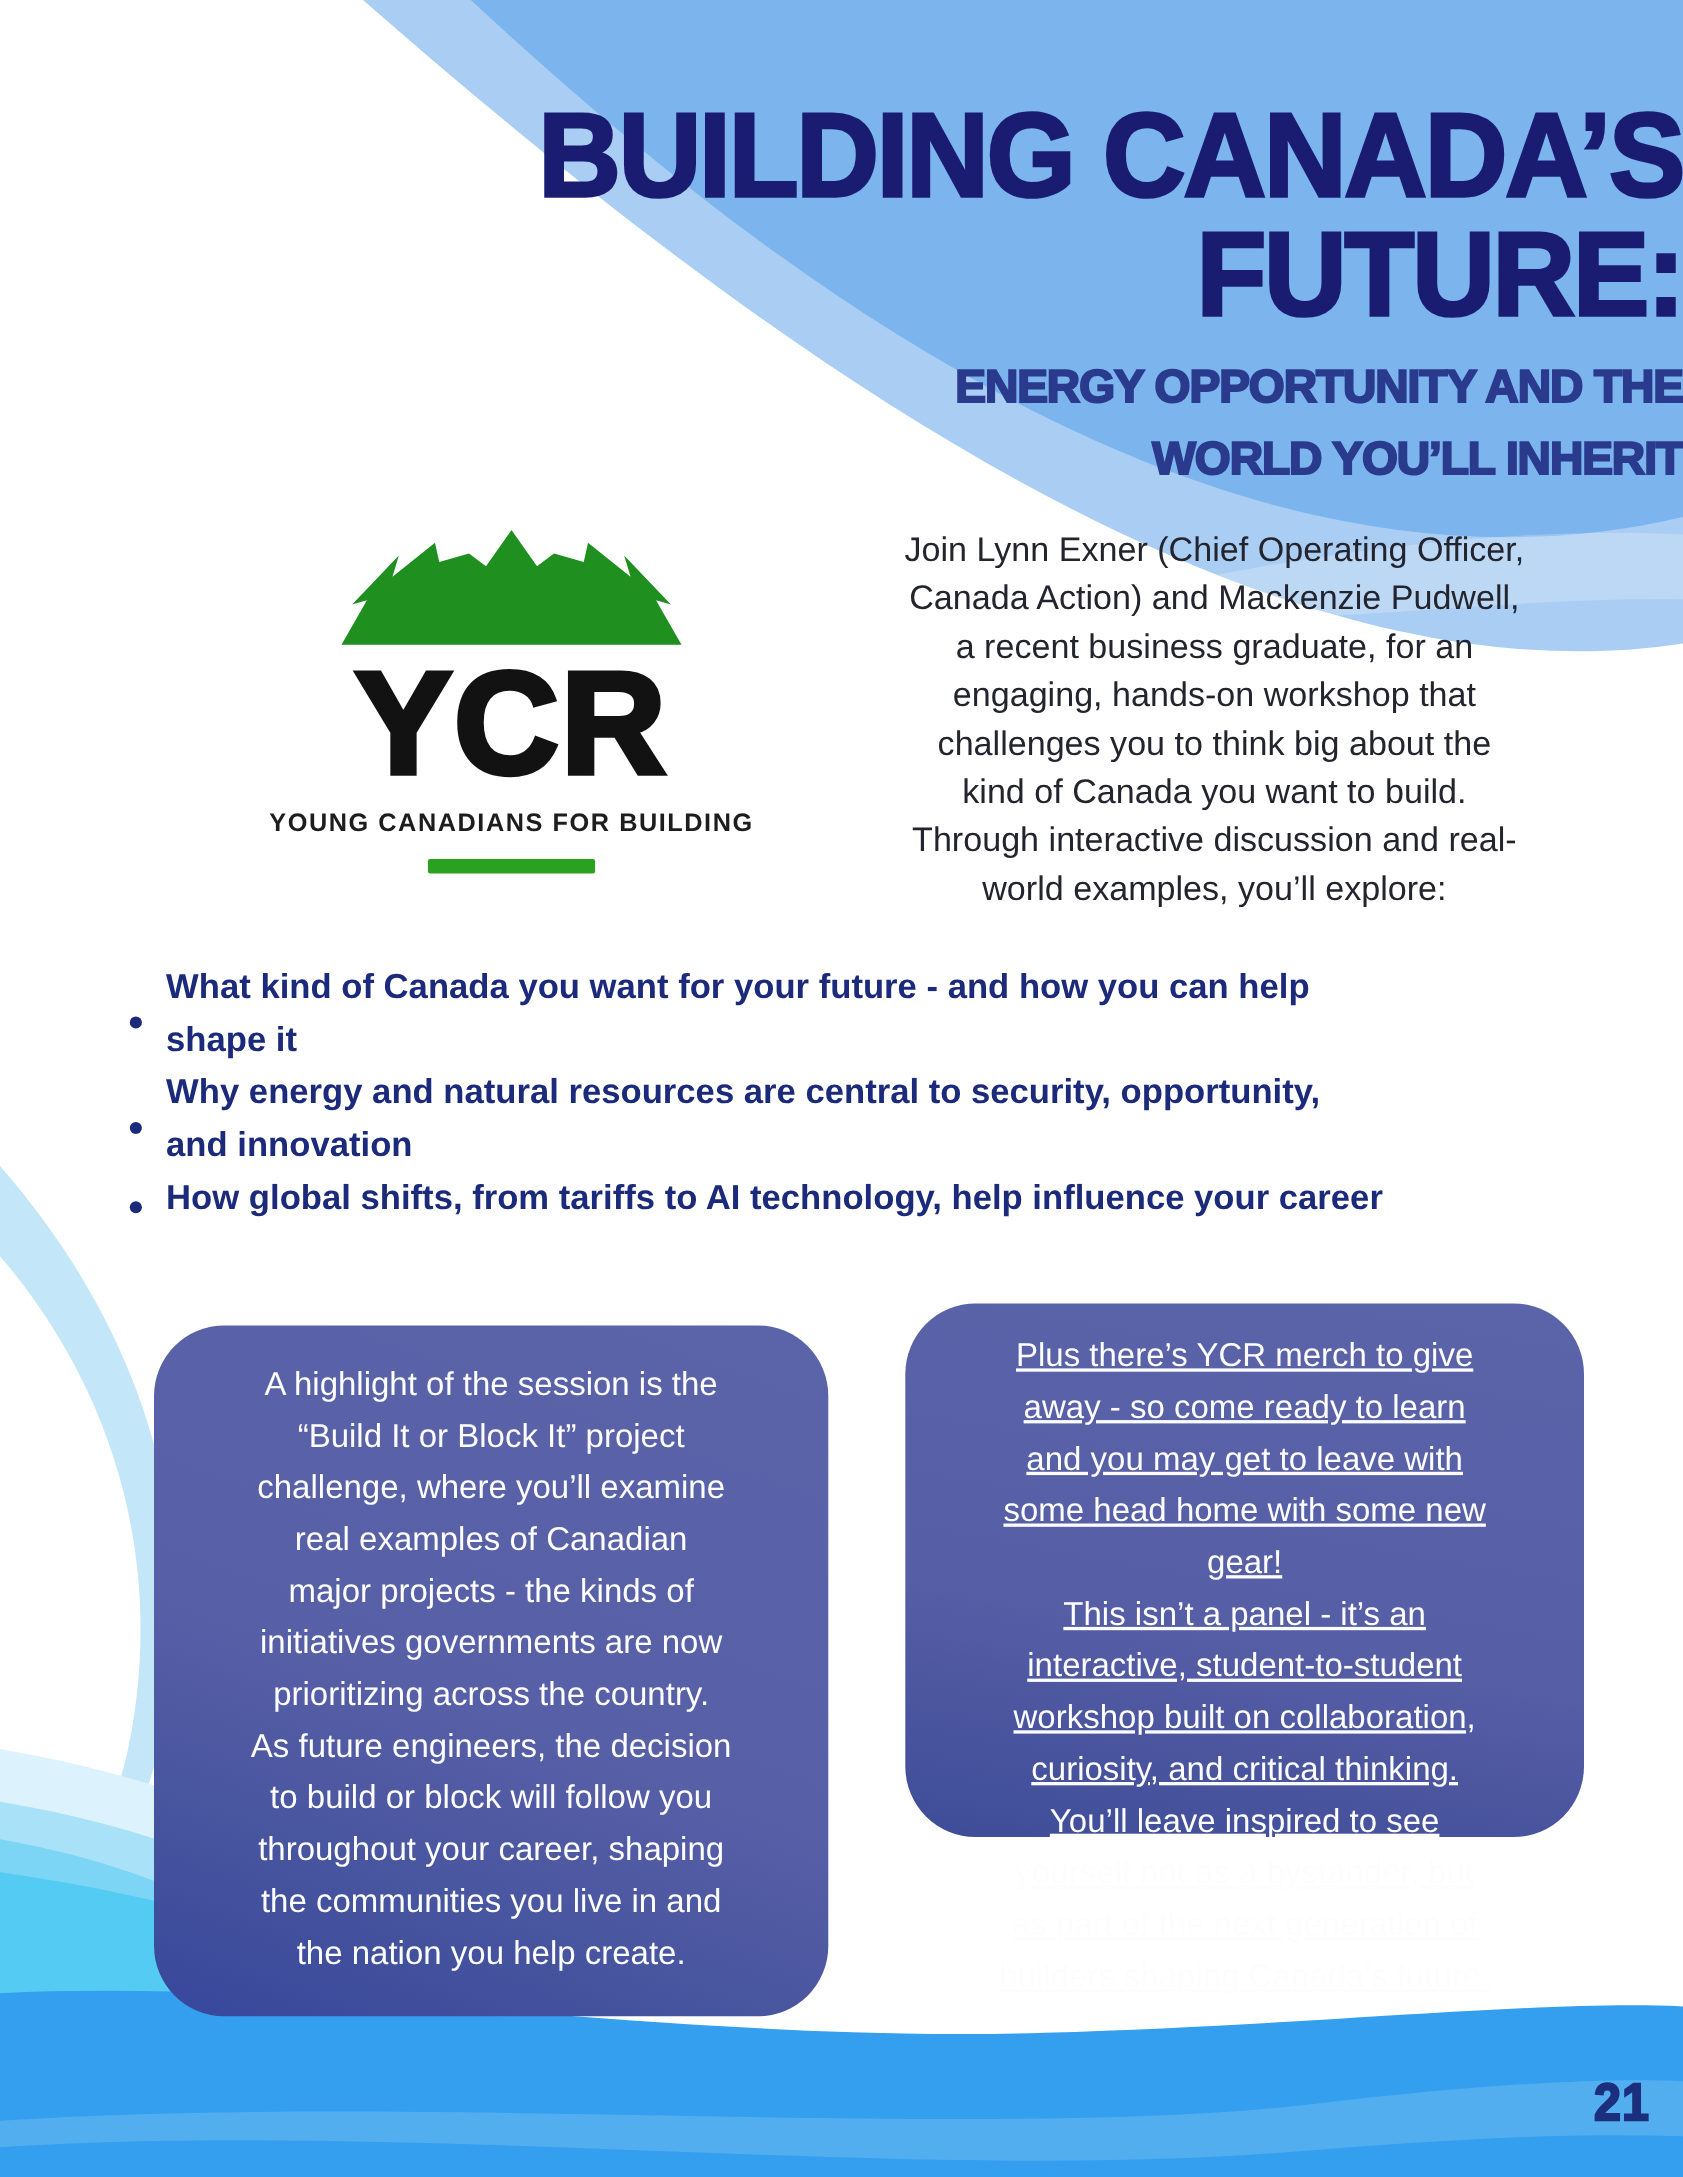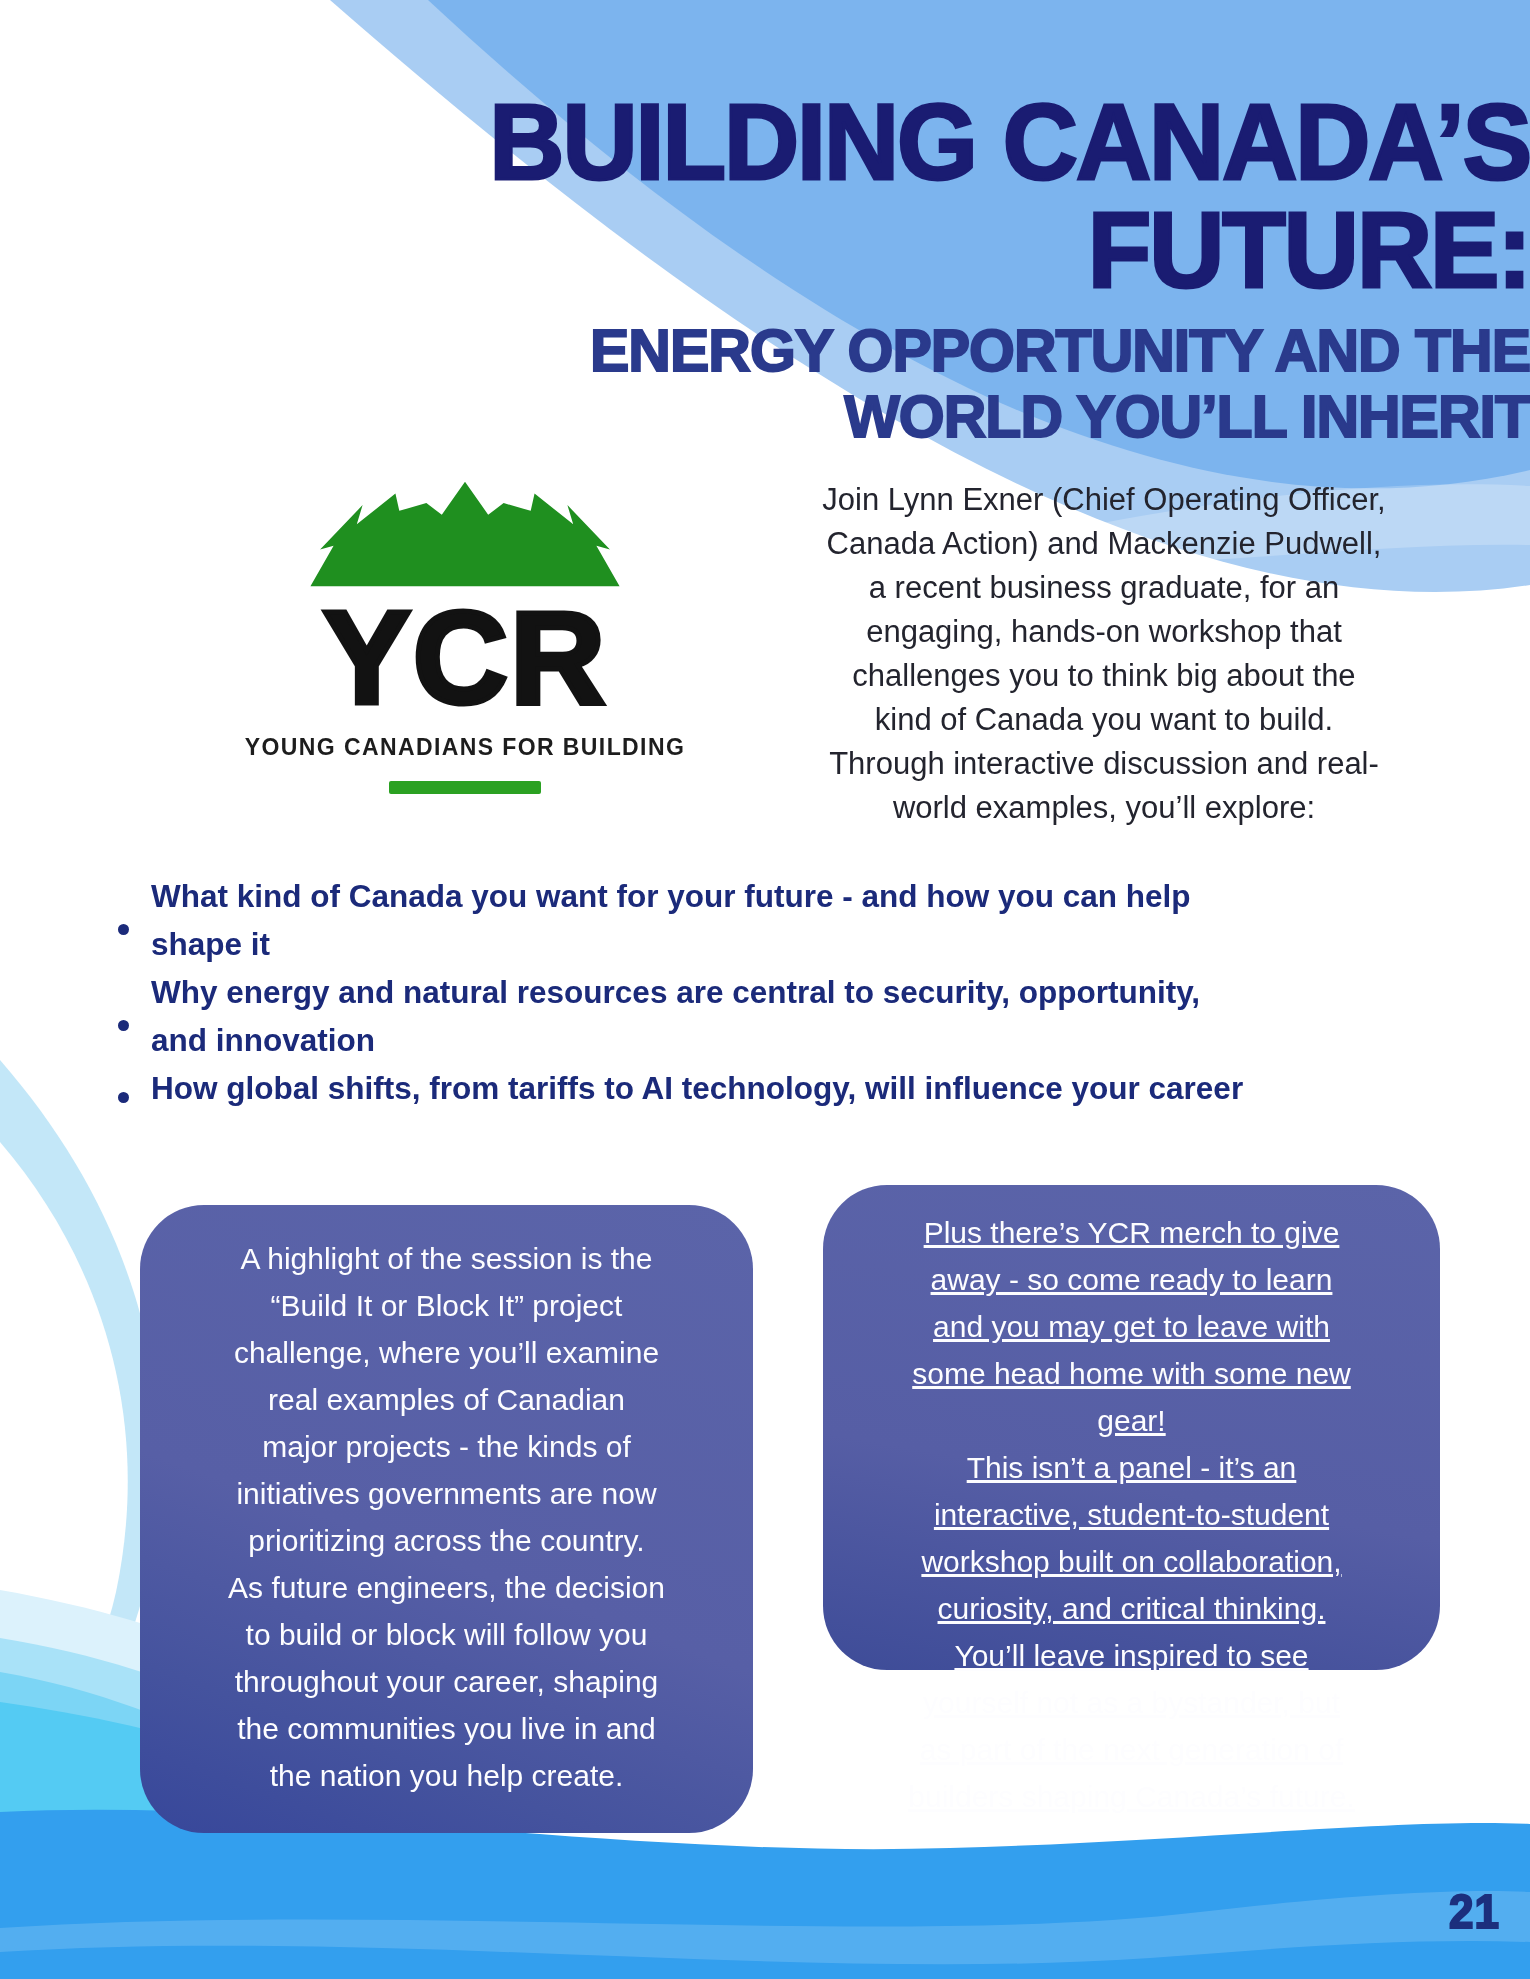--- a/index.html
+++ b/index.html
@@ -12,21 +12,21 @@
   .content{position:absolute;inset:0;z-index:1;}
 
   
   .title-block{position:absolute;left:0;right:0;top:88px;text-align:right;}
   .title-line{
     color:#1a1c72;font-weight:800;font-size:104px;line-height:108px;
     letter-spacing:-2px;-webkit-text-stroke:3px #1a1c72;
     transform:scaleY(1.04);
   }
   .subtitle{
-    margin-top:14px;color:#2a3a8c;font-weight:800;font-size:59px;line-height:66px;
+    margin-top:14px;color:#2a3a8c;font-weight:800;font-size:42px;line-height:66px;
     letter-spacing:-1px;-webkit-text-stroke:2px #2a3a8c;white-space:pre-line;
   }
 
   
   .logo-block{position:absolute;left:230px;top:478px;width:470px;text-align:center;}
   .logo-leaf{display:block;margin:0 auto;}
   .logo-acronym{
     margin-top:6px;color:#121212;font-weight:700;font-size:132px;line-height:120px;
     letter-spacing:2px;-webkit-text-stroke:5px #121212;
   }
@@ -137,21 +137,21 @@
         <span class="bullet-text">What kind of Canada you want for your future - and how you can help
 shape it</span>
       </div>
       <div class="bullet">
         <span class="bullet-dot"></span>
         <span class="bullet-text">Why energy and natural resources are central to security, opportunity,
 and innovation</span>
       </div>
       <div class="bullet">
         <span class="bullet-dot"></span>
-        <span class="bullet-text">How global shifts, from tariffs to AI technology, will influence your career</span>
+        <span class="bullet-text">How global shifts, from tariffs to AI technology, help influence your career</span>
       </div>
     </div>
 
     <div class="card card-left">A highlight of the session is the
 “Build It or Block It” project
 challenge, where you’ll examine
 real examples of Canadian
 major projects - the kinds of
 initiatives governments are now
 prioritizing across the country.

